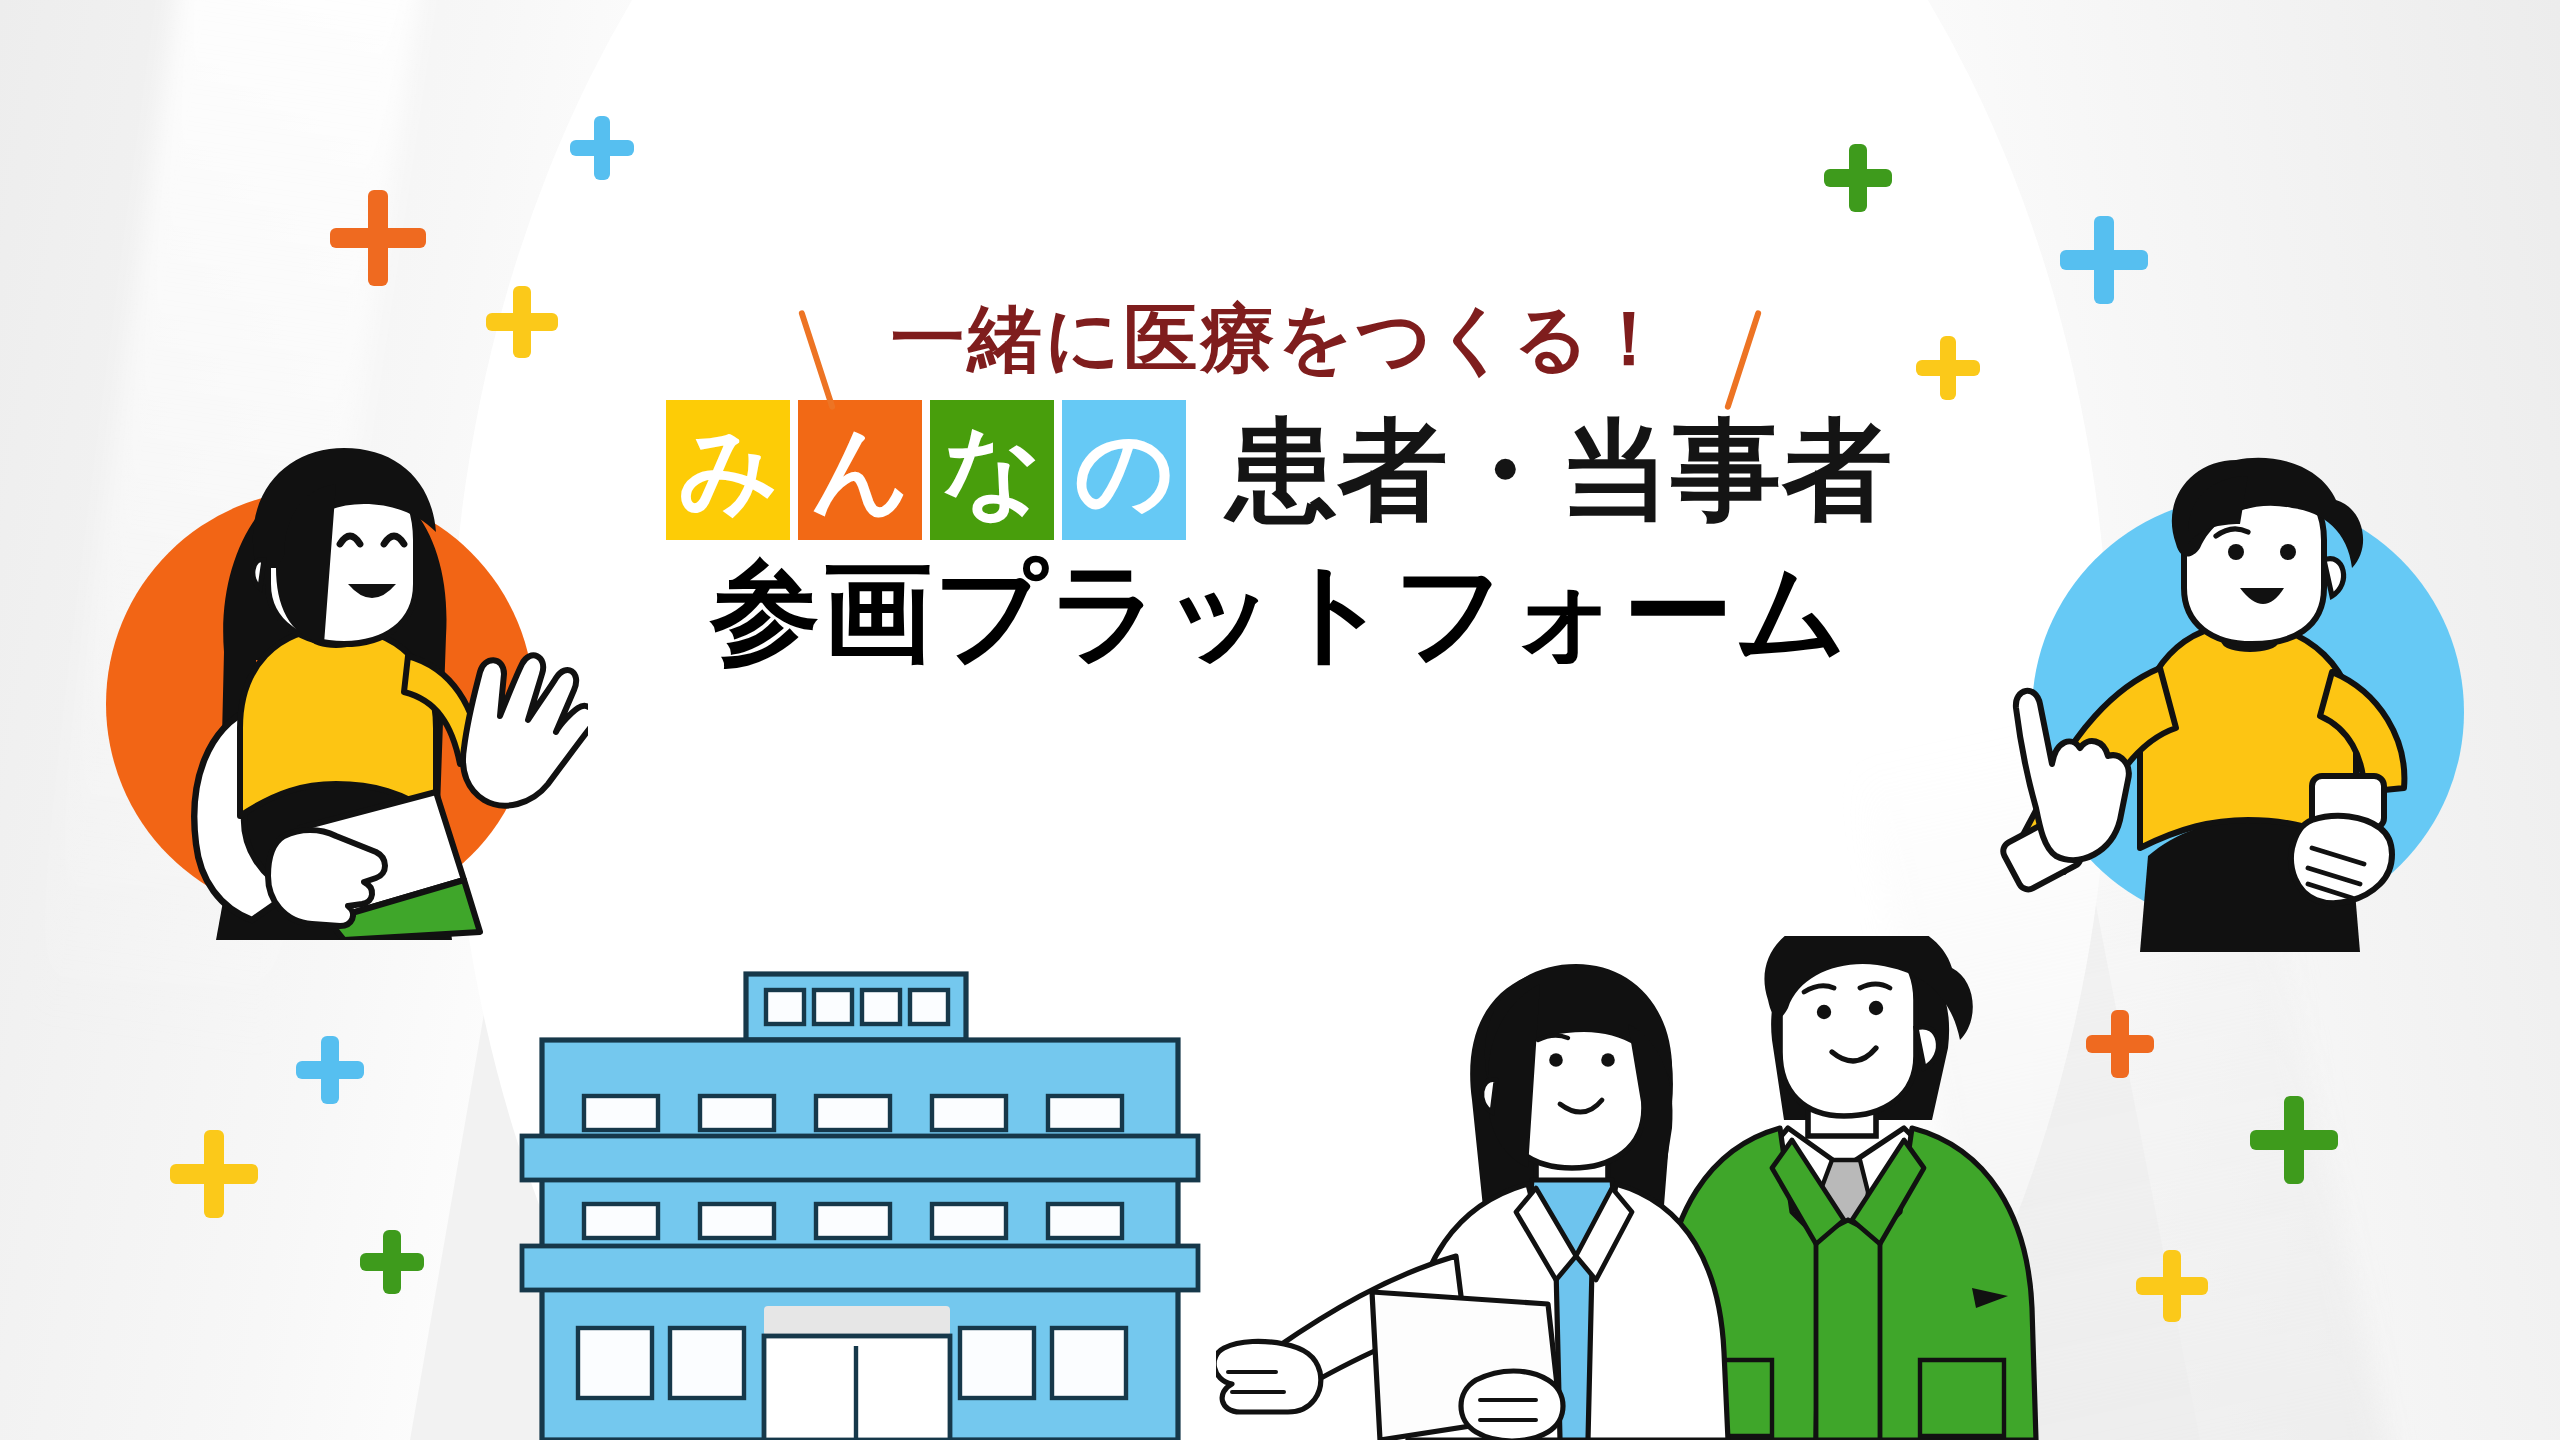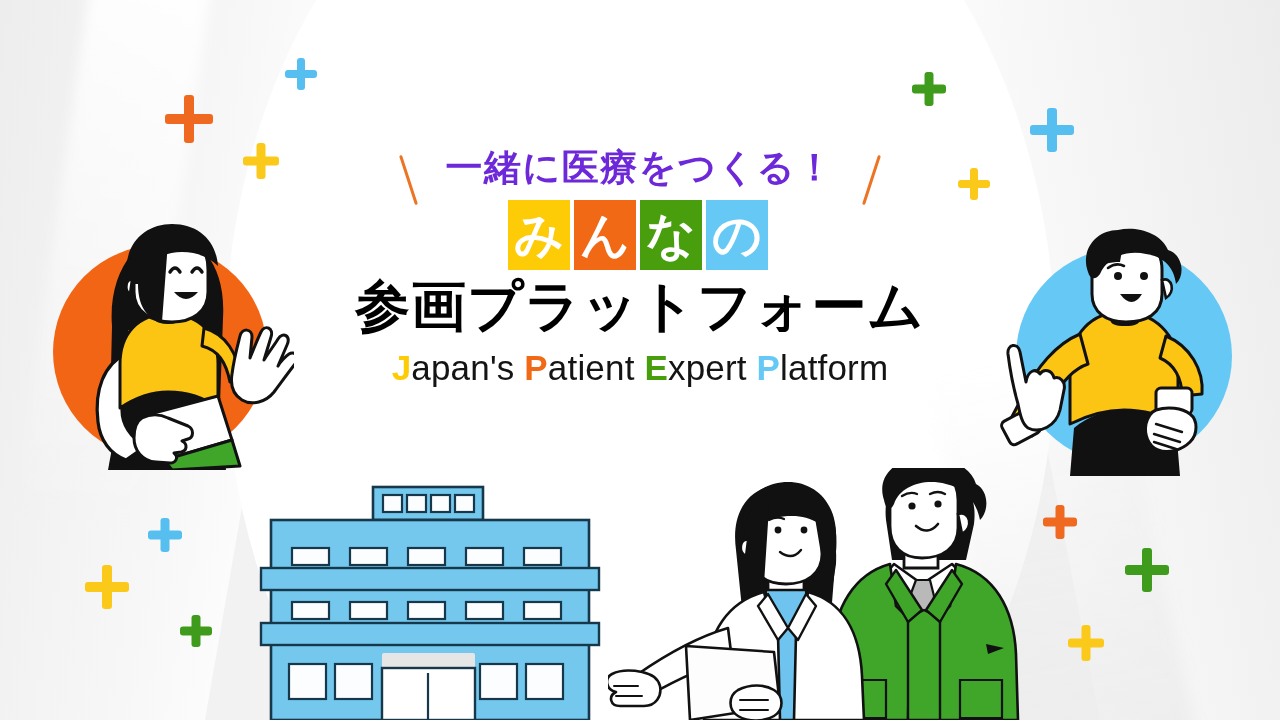--- a/index.html
+++ b/index.html
@@ -48,23 +48,23 @@
   .plus i{left:50%;top:0;transform:translateX(-50%);}
   .plus b{top:50%;left:0;transform:translateY(-50%);}
 
   
   .title-wrap{
     position:absolute;left:0;right:0;top:152px;text-align:center;
     z-index:6;
   }
   .tagline{
     position:relative;display:inline-block;
-    color:#6d28d9;font-weight:bold;font-size:37px;letter-spacing:.04em;
+    color:#7f1d1d;font-weight:bold;font-size:37px;letter-spacing:.04em;
     line-height:1;padding:0 46px;
-    font-family:Liberation Mono, monospace;
+    font-family:Liberation Serif, serif;
   }
   .tagline .slash{
     position:absolute;top:2px;width:3px;height:52px;background:#ED7424;
     border-radius:2px;
   }
   .tagline .slash.left{left:8px;transform:rotate(-18deg);}
   .tagline .slash.right{right:8px;transform:rotate(18deg);}
 
   .line-main{
     margin-top:11px;display:flex;align-items:center;justify-content:center;gap:0;
@@ -366,20 +366,20 @@
       <span class="slash left"></span>
       <span>一緒に医療をつくる！</span>
       <span class="slash right"></span>
     </div>
 
     <div class="line-main">
       <span class="tile" id="tile0" style="background: rgb(253, 204, 6);">み</span>
       <span class="tile" id="tile1" style="background: rgb(242, 105, 21);">ん</span>
       <span class="tile" id="tile2" style="background: rgb(72, 158, 12);">な</span>
       <span class="tile" id="tile3" style="background: rgb(102, 201, 245);">の</span>
+      <span class="kanji-main">患者・当事者</span>
     </div>
 
     <div class="line-sub">参画プラットフォーム</div>
 
-    <div class="line-en" id="english-subtitle"><span class="cap" style="color: rgb(253, 204, 6);">J</span><span>apan's </span><span class="cap" style="color: rgb(242, 105, 21);">P</span><span>atient </span><span class="cap" style="color: rgb(72, 158, 12);">E</span><span>xpert </span><span class="cap" style="color: rgb(102, 201, 245);">P</span><span>latform</span></div>
   </div>
 
 </div>
 
 </body></html>

